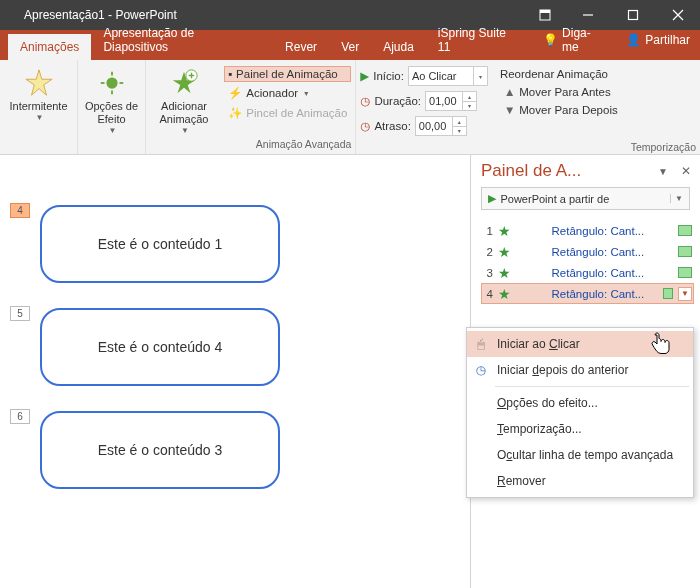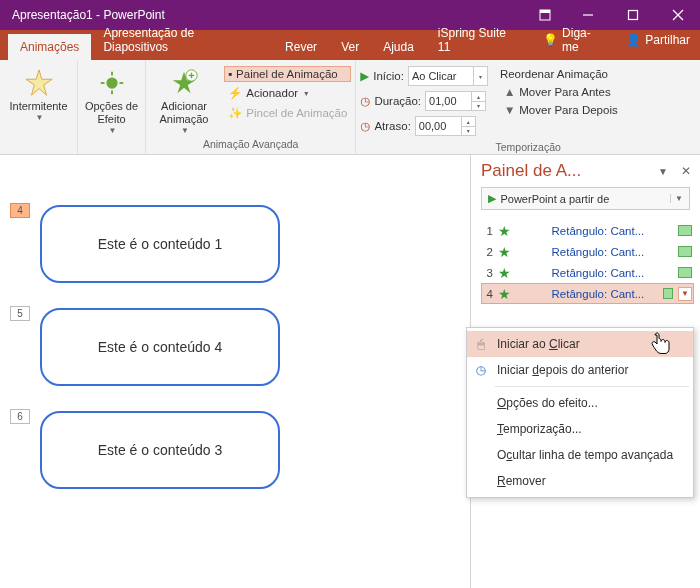--- a/index.html
+++ b/index.html
@@ -1,45 +1,45 @@
 <!DOCTYPE html>
 <html><head>
 <meta charset="utf-8">
 <style>
   * { margin: 0; padding: 0; box-sizing: border-box; font-family: "Segoe UI", Tahoma, sans-serif; }
   body { width: 700px; height: 588px; background: #fff; overflow: hidden; font-size: 12px; color: #333; }
   
   
-  .titlebar { height: 30px; background: #701a75; display: flex; align-items: center; padding-left: 12px; color: #fff; }
+  .titlebar { height: 30px; background: #404040; display: flex; align-items: center; padding-left: 24px; color: #fff; }
   .titlebar-title { font-size: 12px; flex: 0 0 auto; }
   .titlebar-spacer { flex: 1; }
   .titlebar-btn { width: 45px; height: 30px; display: flex; align-items: center; justify-content: center; color: #fff; }
   .titlebar-btn svg { width: 12px; height: 12px; }
   .titlebar-btn.ribbon-collapse { width: 40px; }
   
   
   .ribbon-tabs { height: 30px; background: #b7472a; display: flex; align-items: flex-end; padding-left: 8px; color: #fff; font-size: 12px; }
   .ribbon-tab { padding: 6px 12px 6px; cursor: pointer; }
   .ribbon-tab.active { background: #f3f3f3; color: #b7472a; }
   .ribbon-tab-right { margin-left: auto; display: flex; }
   .ribbon-tab-r { padding: 6px 10px; display: flex; align-items: center; gap: 4px; }
   
   
   .ribbon-body { height: 95px; background: #f3f3f3; border-bottom: 1px solid #d4d4d4; display: flex; }
   .ribbon-group { border-right: 1px solid #e1e1e1; display: flex; flex-direction: column; padding: 2px 4px 2px; }
   .ribbon-group-ctl { flex: 1; display: flex; align-items: flex-start; gap: 6px; }
-  .ribbon-group-label { text-align: center; font-size: 10.5px; color: #666; padding-bottom: 16px; padding-top: 2px; }
+  .ribbon-group-label { text-align: right; font-size: 10.5px; color: #666; padding-bottom: 16px; padding-top: 2px; }
   .big-btn { display: flex; flex-direction: column; align-items: center; width: 68px; padding-top: 4px; text-align: center; font-size: 11px; line-height: 1.2; cursor: pointer; }
   .big-btn .icon-slot { height: 34px; display: flex; align-items: center; justify-content: center; }
   .small-btn { display: flex; align-items: center; gap: 4px; padding: 2px 4px; font-size: 11.5px; cursor: pointer; }
   .small-btn.active { background: #f4d3c8; border: 1px solid #e6a48a; padding: 1px 3px; }
   .small-btn.disabled { color: #aaa; }
   .stacked { display: flex; flex-direction: column; gap: 2px; }
   .timing-row { display: flex; align-items: center; gap: 4px; font-size: 11.5px; margin-bottom: 3px; }
-  .timing-row .t-input { width: 61px; height: 20px; border: 1px solid #ccc; background: #fff; padding: 0 3px; display: flex; align-items: center; font-size: 11px; position: relative; }
+  .timing-row .t-input { width: 52px; height: 20px; border: 1px solid #ccc; background: #fff; padding: 0 3px; display: flex; align-items: center; font-size: 11px; position: relative; }
   .t-input .spinners { position: absolute; right: 0; top: 0; bottom: 0; width: 14px; display: flex; flex-direction: column; }
   .spin { flex:1; border-left:1px solid #ccc; display:flex; align-items:center; justify-content:center; font-size:6px; color:#666; }
   .spin:first-child { border-bottom:1px solid #ccc; }
   .dropdown-arrow { font-size: 8px; color: #666; margin-left: 2px; }
   
   
   .work { display: flex; height: calc(588px - 30px - 30px - 95px); }
   .slide-area { flex: 1; background: #fff; padding: 50px 20px 20px 40px; position: relative; }
   .content-item { position: relative; margin-bottom: 25px; }
   .num-badge { position: absolute; left: -30px; top: -2px; width: 20px; height: 15px; border: 1px solid #bbb; background: #fff; display: flex; align-items: center; justify-content: center; font-size: 10px; color: #555; }

